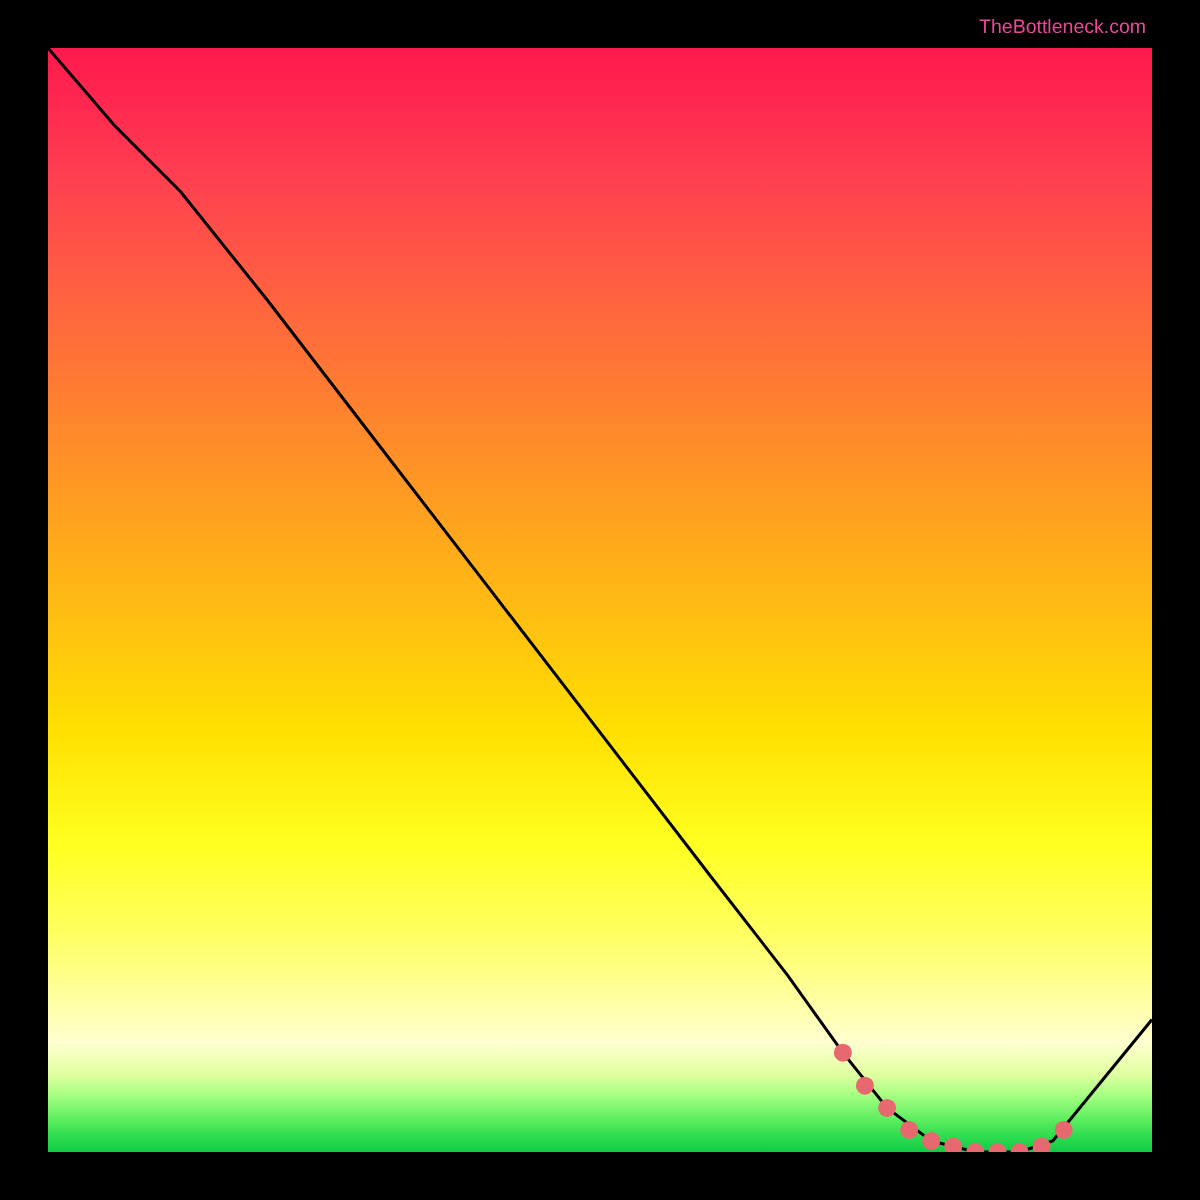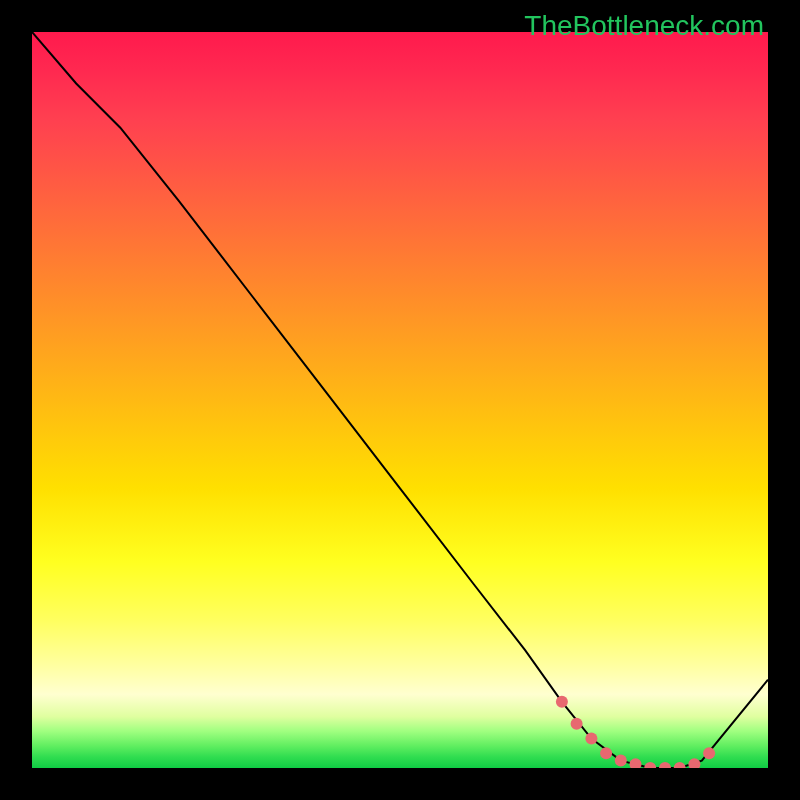--- a/index.html
+++ b/index.html
@@ -36,22 +36,22 @@
         #e0ffa0 93%,
         #a0ff80 95%,
         #60ee60 97%,
         #30dd50 98.5%,
         #10cc44 100%);
     }
     .watermark {
       position: absolute;
       top: 10px;
       right: 36px;
-      color: #22c55e;
-      font-size: 28px;
+      color: #ec4899;
+      font-size: 13px;
       font-weight: normal;
       z-index: 10;
     }
     .curve-svg {
       position: absolute;
       left: 32px;
       top: 32px;
       width: 736px;
       height: 736px;
       z-index: 5;

